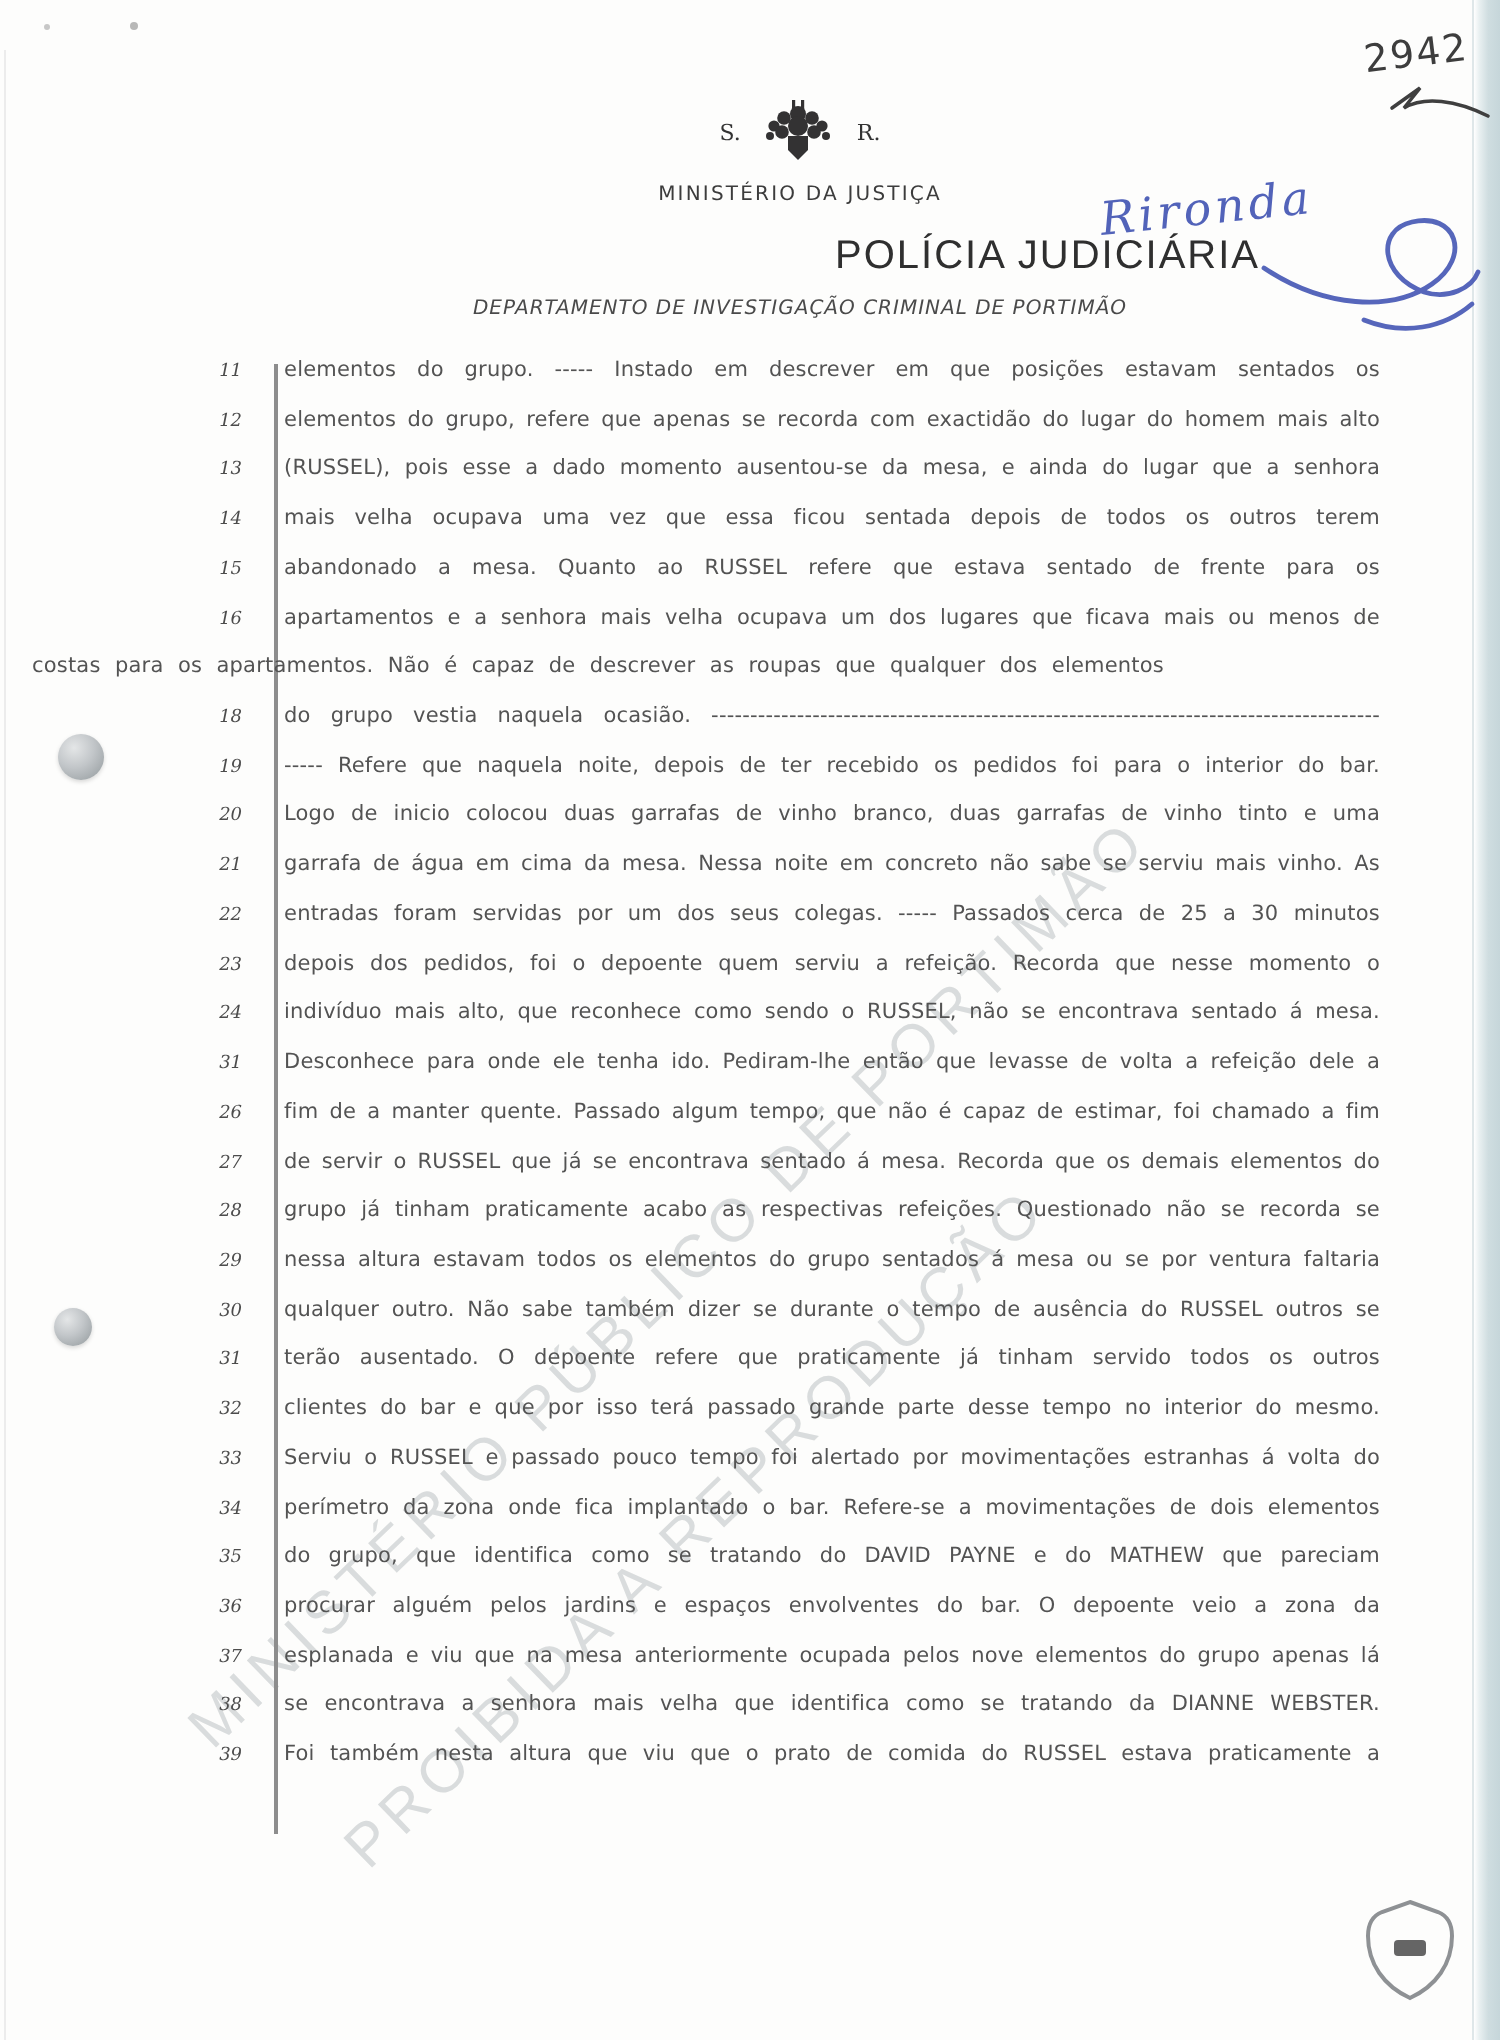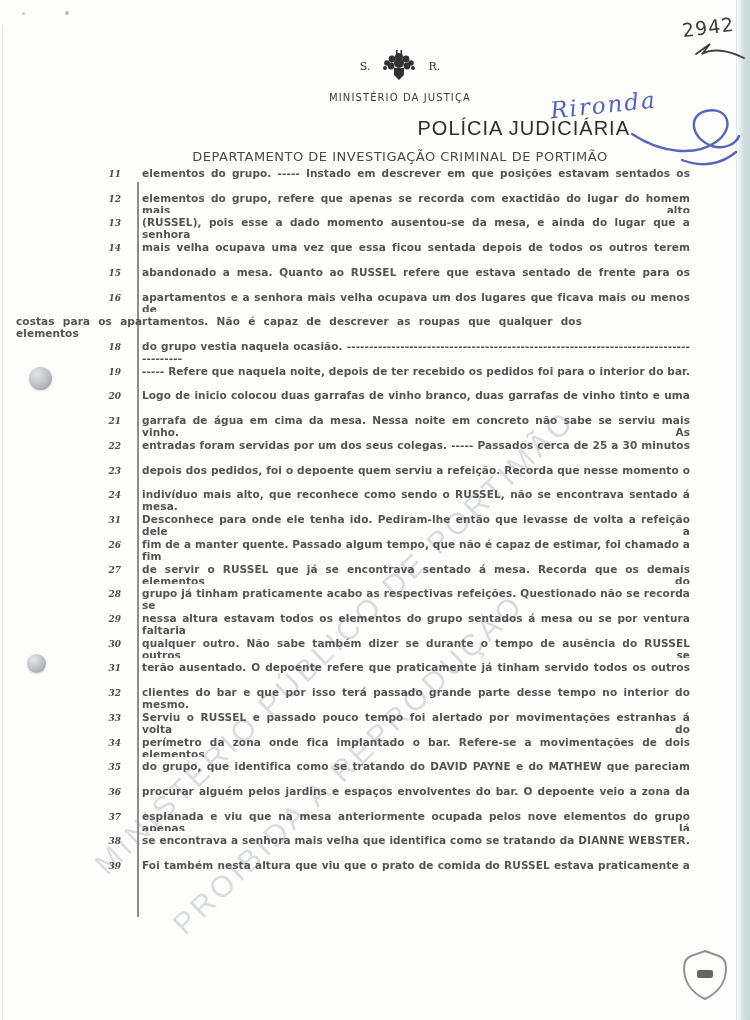--- a/index.html
+++ b/index.html
@@ -22,34 +22,34 @@
   .pagenum{position:absolute;left:682px;top:16px;transform:rotate(-7deg);
     font-family:"DejaVu Sans",sans-serif;font-size:19px;color:#3d3d3d;letter-spacing:1px;}
   .pagenum-flourish{position:absolute;left:688px;top:38px;}
   
   .header{position:absolute;left:170px;top:46px;width:460px;text-align:center;color:#343434;}
   .emblem-row{display:flex;justify-content:center;align-items:center;gap:9px;height:40px;}
   .emblem-letter{font-family:"DejaVu Serif",serif;font-size:11px;color:#333;}
   .ministry{margin-top:6px;font-size:10px;letter-spacing:1.1px;color:#3c3c3c;}
   .doc-title{margin-top:14px;font-family:"Liberation Sans","DejaVu Sans",sans-serif;
     font-size:20px;letter-spacing:1px;color:#2f2f2f;text-align:right;}
-  .department{margin-top:9px;font-size:13px;letter-spacing:.5px;color:#4a4a4a;}
+  .department{margin-top:9px;font-size:10px;letter-spacing:.5px;color:#4a4a4a;font-style:italic;}
   
   .annotation{position:absolute;left:550px;top:92px;transform:rotate(-6deg);
     font-family:"DejaVu Serif",serif;font-style:italic;font-size:23px;color:#4456b4;
     letter-spacing:2px;opacity:.92;}
   .signature{position:absolute;left:618px;top:92px;}
   
   .wm{position:absolute;z-index:1;pointer-events:none;white-space:nowrap;
     font-family:"Liberation Sans","DejaVu Sans",sans-serif;font-size:30px;
     color:#aab0b3;opacity:.42;letter-spacing:4px;transform-origin:0 50%;}
   .wm.l1{left:100px;top:852px;transform:rotate(-44deg);}
   .wm.l2{left:178px;top:912px;transform:rotate(-44deg);}
   
-  .docbody{position:absolute;left:0;top:164px;width:690px;z-index:2;font-weight:bold;}
+  .docbody{position:absolute;left:0;top:176px;width:690px;z-index:2;}
   .numrule{position:absolute;left:137px;top:182px;width:1.5px;height:735px;background:#8d8d8d;z-index:2;}
   .line-row{display:flex;height:24.72px;overflow:hidden;}
   .lineno{width:130px;box-sizing:border-box;padding-right:5px;padding-top:5px;text-align:right;
     font-family:"DejaVu Serif",serif;font-style:italic;font-size:9px;color:#4c4c4c;}
   .linetext{margin-left:16px;width:566px;box-sizing:border-box;padding-top:3px;
     font-size:10.5px;letter-spacing:.1px;color:#535353;
     text-align:justify;text-align-last:justify;overflow:hidden;}
   
   .stamp{position:absolute;left:680px;top:948px;}
 </style>

